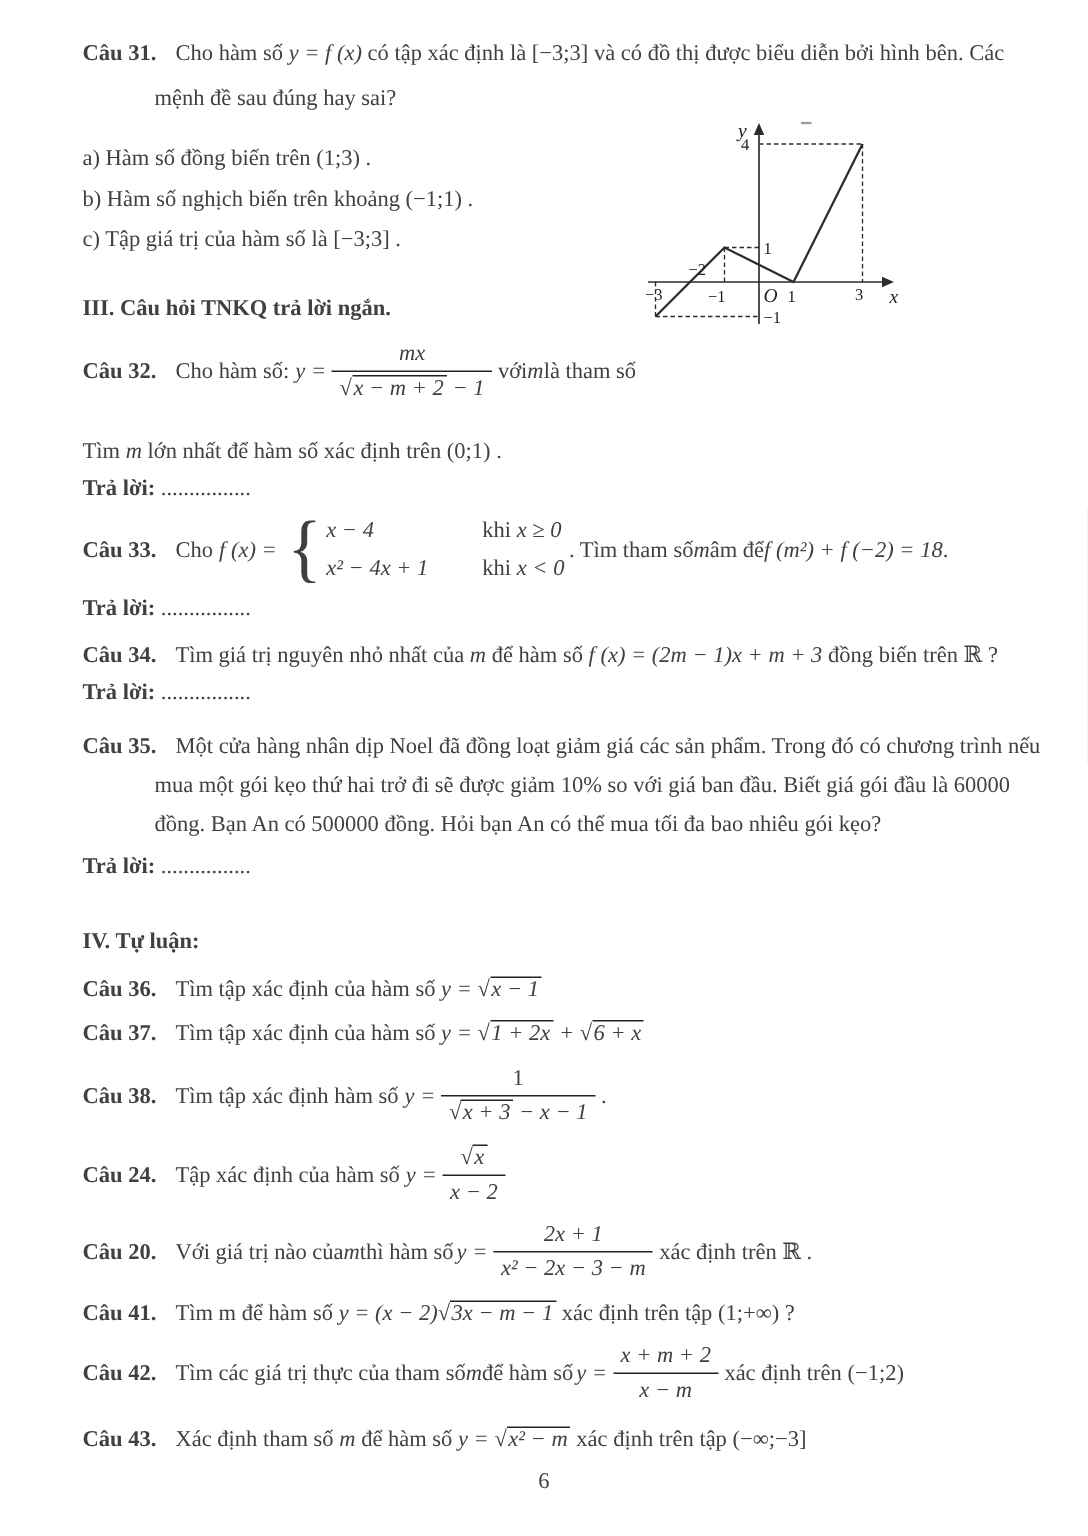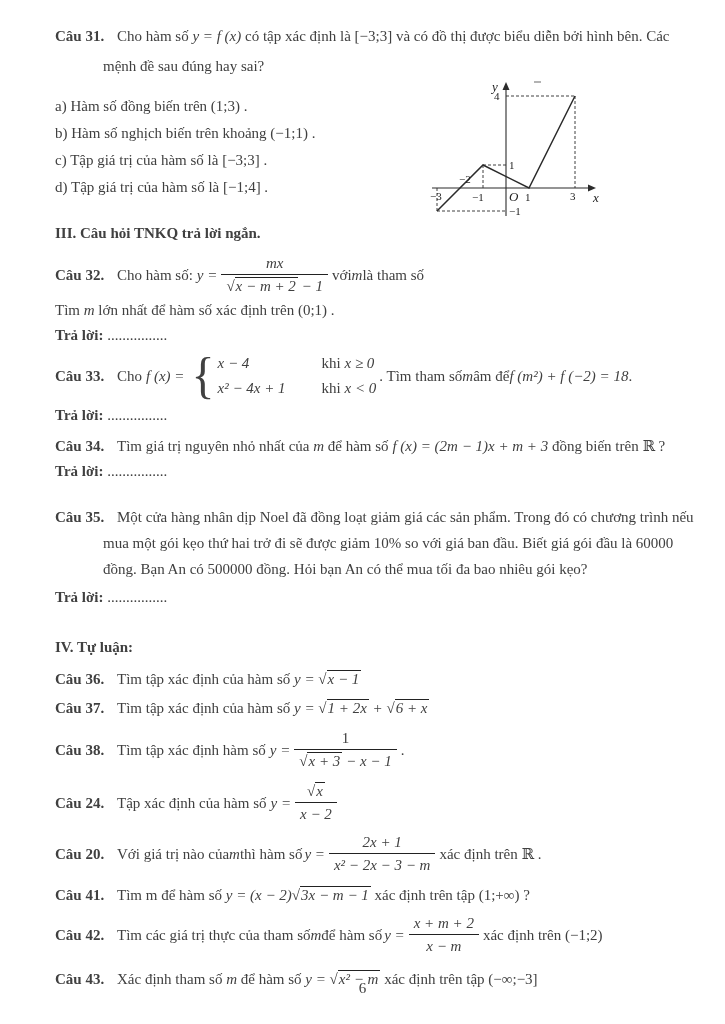--- a/index.html
+++ b/index.html
@@ -41,38 +41,37 @@
   <div class="content">
 
     <div>
       <div class="ln">
         <b class="qlabel">Câu 31.</b><span>Cho hàm số </span><span class="mi">y = f (x)</span><span> có tập xác định là [−3;3] và có đồ thị được biểu diễn bởi hình bên. Các</span>
       </div>
       <div class="ln indent" style="margin-top:10px;">mệnh đề sau đúng hay sai?</div>
       <div class="stmt" style="margin-top:20px;">a) Hàm số đồng biến trên (1;3) .</div>
       <div class="stmt">b) Hàm số nghịch biến trên khoảng (−1;1) .</div>
       <div class="stmt">c) Tập giá trị của hàm số là [−3;3] .</div>
-      <div class="stmt">d) Tập giá trị của hàm số là [−1;4] .</div>
     </div>
 
     <div class="heading">III. Câu hỏi TNKQ trả lời ngắn.</div>
 
     <div class="formula-line" style="margin-top:10px;">
       <b class="qlabel-flex">Câu 32.</b>
       <span>Cho hàm số: </span>
       <span class="mi" style="margin-left:4px;">y =</span>
       <span class="frac">
         <span class="num mi">mx</span>
         <span class="den"><span class="sqrt"><span class="sym">√</span><span class="rad mi">x − m + 2</span></span><span class="mi"> − 1</span></span>
       </span>
       <span> với </span>
         <span class="mi">m</span>
         <span> là tham số</span>
     </div>
-    <div class="ln" style="margin-top:4px;">
+    <div class="ln" style="margin-top:22px;">
       <span>Tìm </span><span class="mi">m</span><span> lớn nhất để hàm số xác định trên (0;1) .</span>
     </div>
     <div class="ansline">
       <b>Trả lời:</b><span> ................</span>
     </div>
 
     <div class="formula-line" style="margin-top:8px;">
       <b class="qlabel-flex">Câu 33.</b>
       <span>Cho </span>
       <span class="mi" style="margin:0 4px;">f (x) =</span>
@@ -95,21 +94,21 @@
       <b>Trả lời:</b><span> ................</span>
     </div>
 
     <div class="ln" style="margin-top:11px;">
       <b class="qlabel">Câu 34.</b><span>Tìm giá trị nguyên nhỏ nhất của </span><span class="mi">m</span><span> để hàm số </span><span class="mi">f (x) = (2m − 1)x + m + 3</span><span> đồng biến trên ℝ ?</span>
     </div>
     <div class="ansline">
       <b>Trả lời:</b><span> ................</span>
     </div>
 
-    <div style="margin-top:23px; line-height:26px;">
+    <div style="margin-top:13px; line-height:26px;">
       <div class="ln">
         <b class="qlabel">Câu 35.</b><span>Một cửa hàng nhân dịp Noel đã đồng loạt giảm giá các sản phẩm. Trong đó có chương trình nếu</span>
       </div>
       <div class="ln indent">mua một gói kẹo thứ hai trở đi sẽ được giảm 10% so với giá ban đầu. Biết giá gói đầu là 60000</div>
       <div class="ln indent">đồng. Bạn An có 500000 đồng. Hỏi bạn An có thể mua tối đa bao nhiêu gói kẹo?</div>
     </div>
     <div class="ansline">
       <b>Trả lời:</b><span> ................</span>
     </div>
 

